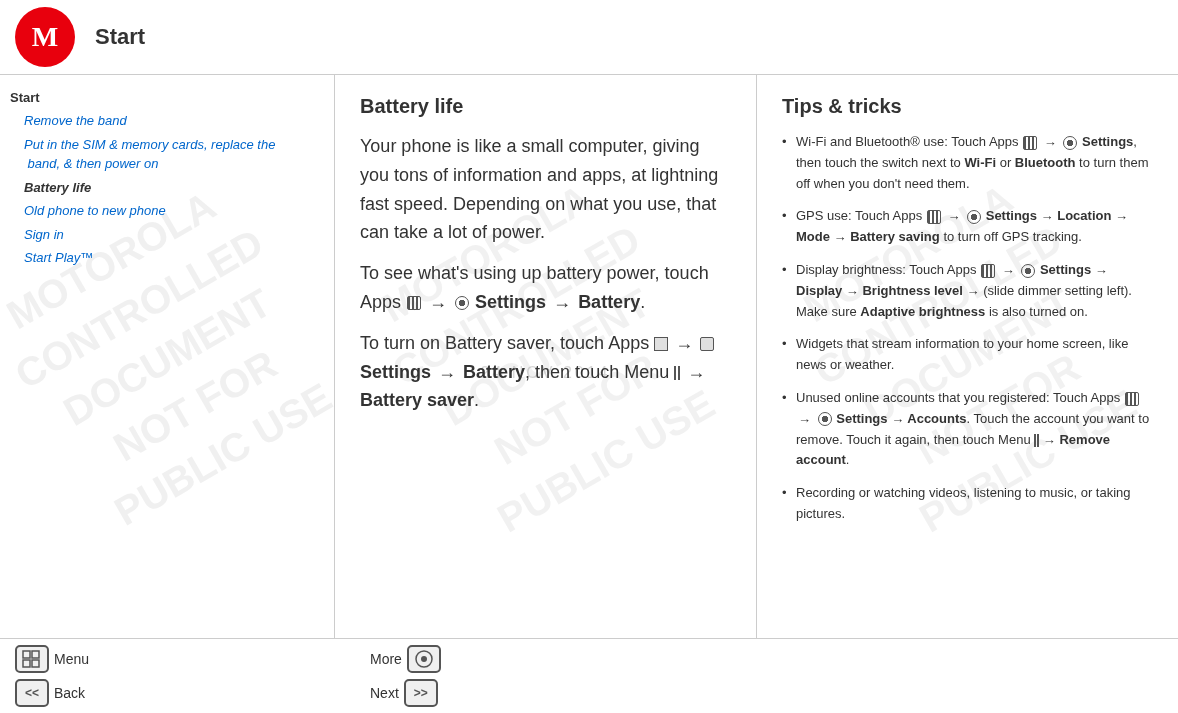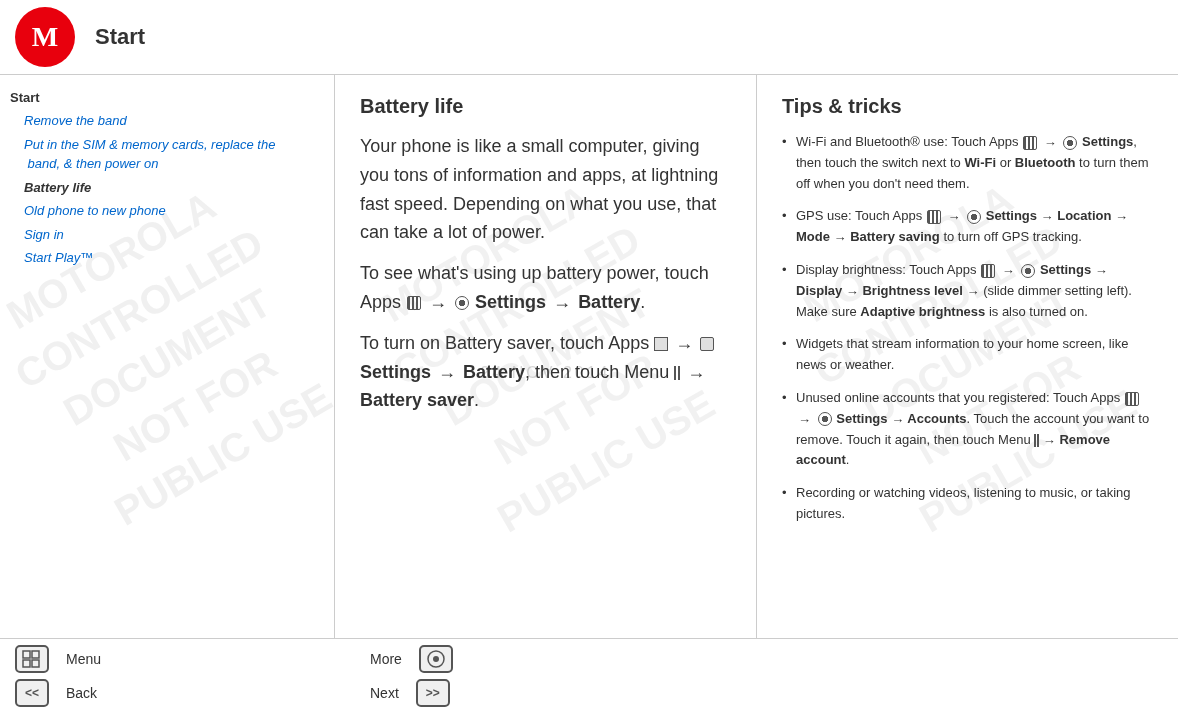--- a/index.html
+++ b/index.html
@@ -205,21 +205,21 @@
     }
     .toolbar-left {
       width: 335px;
       display: flex;
       flex-direction: column;
       gap: 6px;
     }
     .toolbar-btn {
       display: flex;
       align-items: center;
-      gap: 17px;
+      gap: 5px;
       cursor: pointer;
       font-size: 14px;
       color: #333;
       background: none;
       border: none;
       padding: 0;
     }
     .toolbar-btn .btn-icon {
       width: 34px;
       height: 28px;

